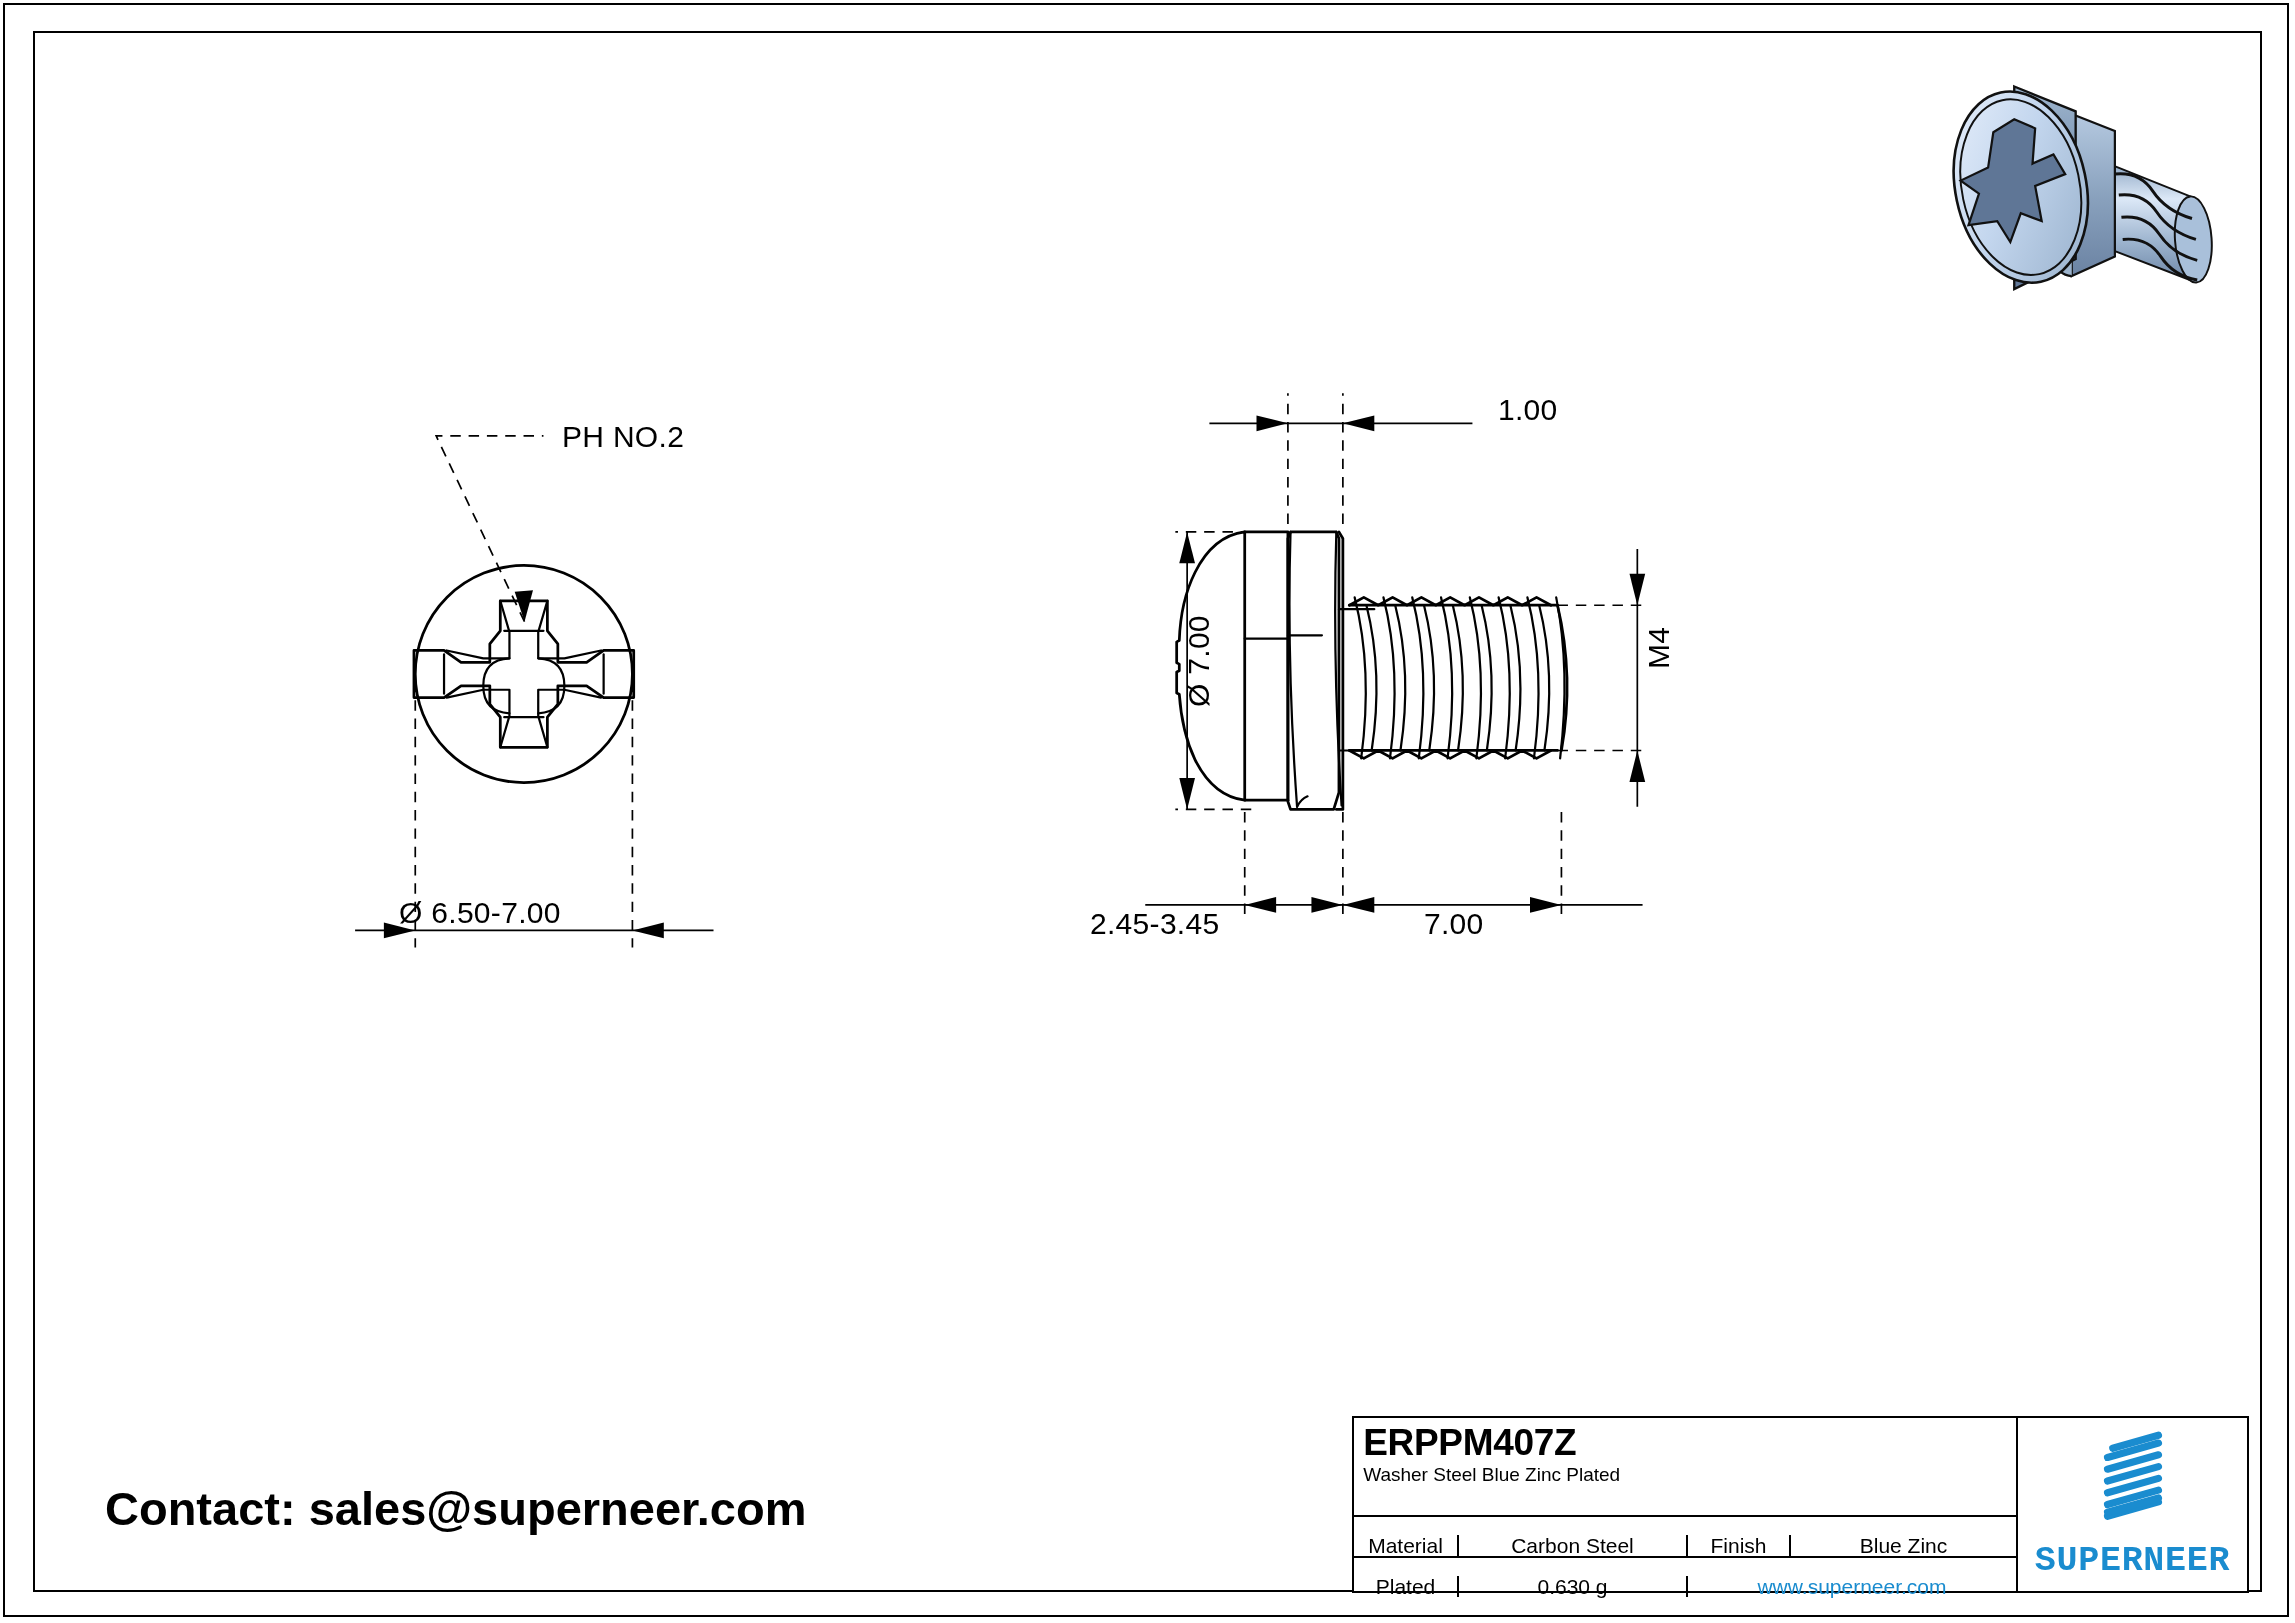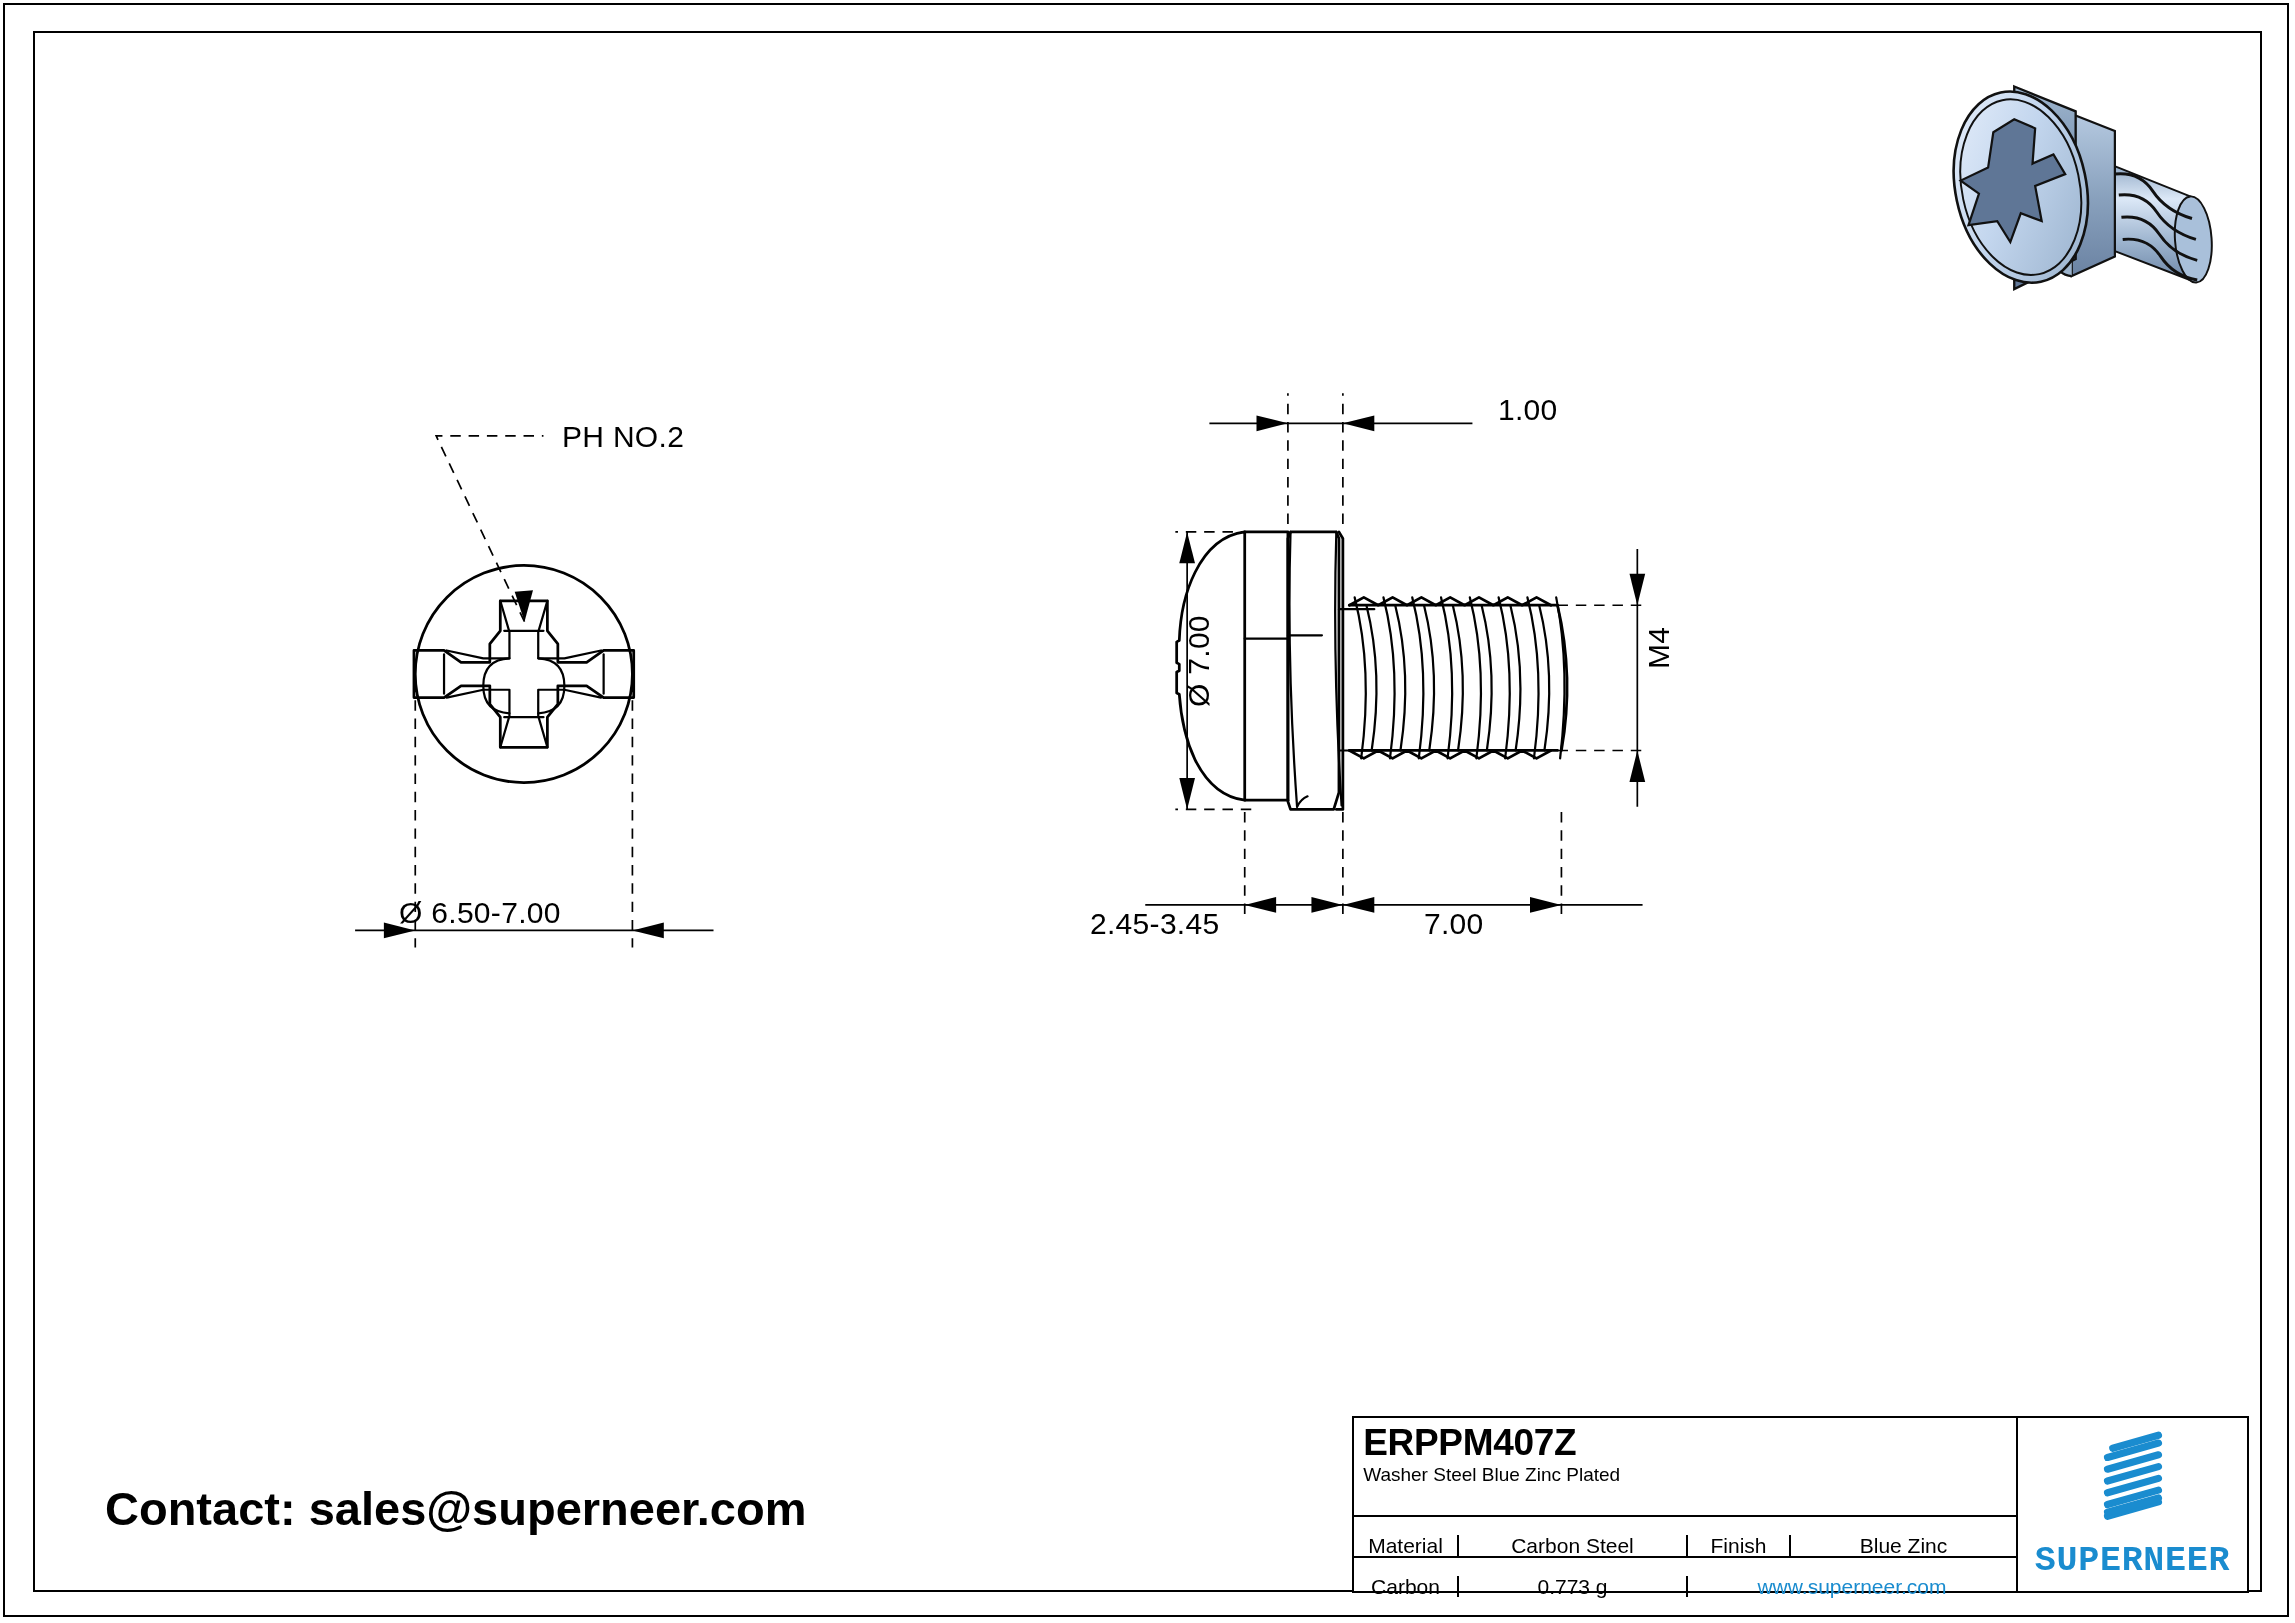--- a/index.html
+++ b/index.html
@@ -371,22 +371,22 @@
         <div id="tb-partno">ERPPM407Z</div>
         <div id="tb-desc2">Washer Steel Blue Zinc Plated</div>
       </div>
       <div class="tb-row r1">
         <div class="tb-cell c-label">Material</div>
         <div class="tb-cell c-value">Carbon Steel</div>
         <div class="tb-cell c-label2">Finish</div>
         <div class="tb-cell c-value2 last">Blue Zinc</div>
       </div>
       <div class="tb-row r2">
-        <div class="tb-cell c-label">Carbon</div>
-        <div class="tb-cell c-value">0.773 g</div>
+        <div class="tb-cell c-label">Plated</div>
+        <div class="tb-cell c-value">0.630 g</div>
         <div class="tb-cell c-wide last link">www.superneer.com</div>
       </div>
     </div>
 
     <div id="tb-logo">
       <svg id="logo-mark" width="98" height="98" viewBox="0 0 150 150">
         <g stroke="#1a8ccf" stroke-width="11" stroke-linecap="round" fill="none">
           <line x1="36" y1="132" x2="114" y2="110"></line>
           <line x1="36" y1="114" x2="114" y2="92"></line>
           <line x1="36" y1="96" x2="114" y2="74"></line>

